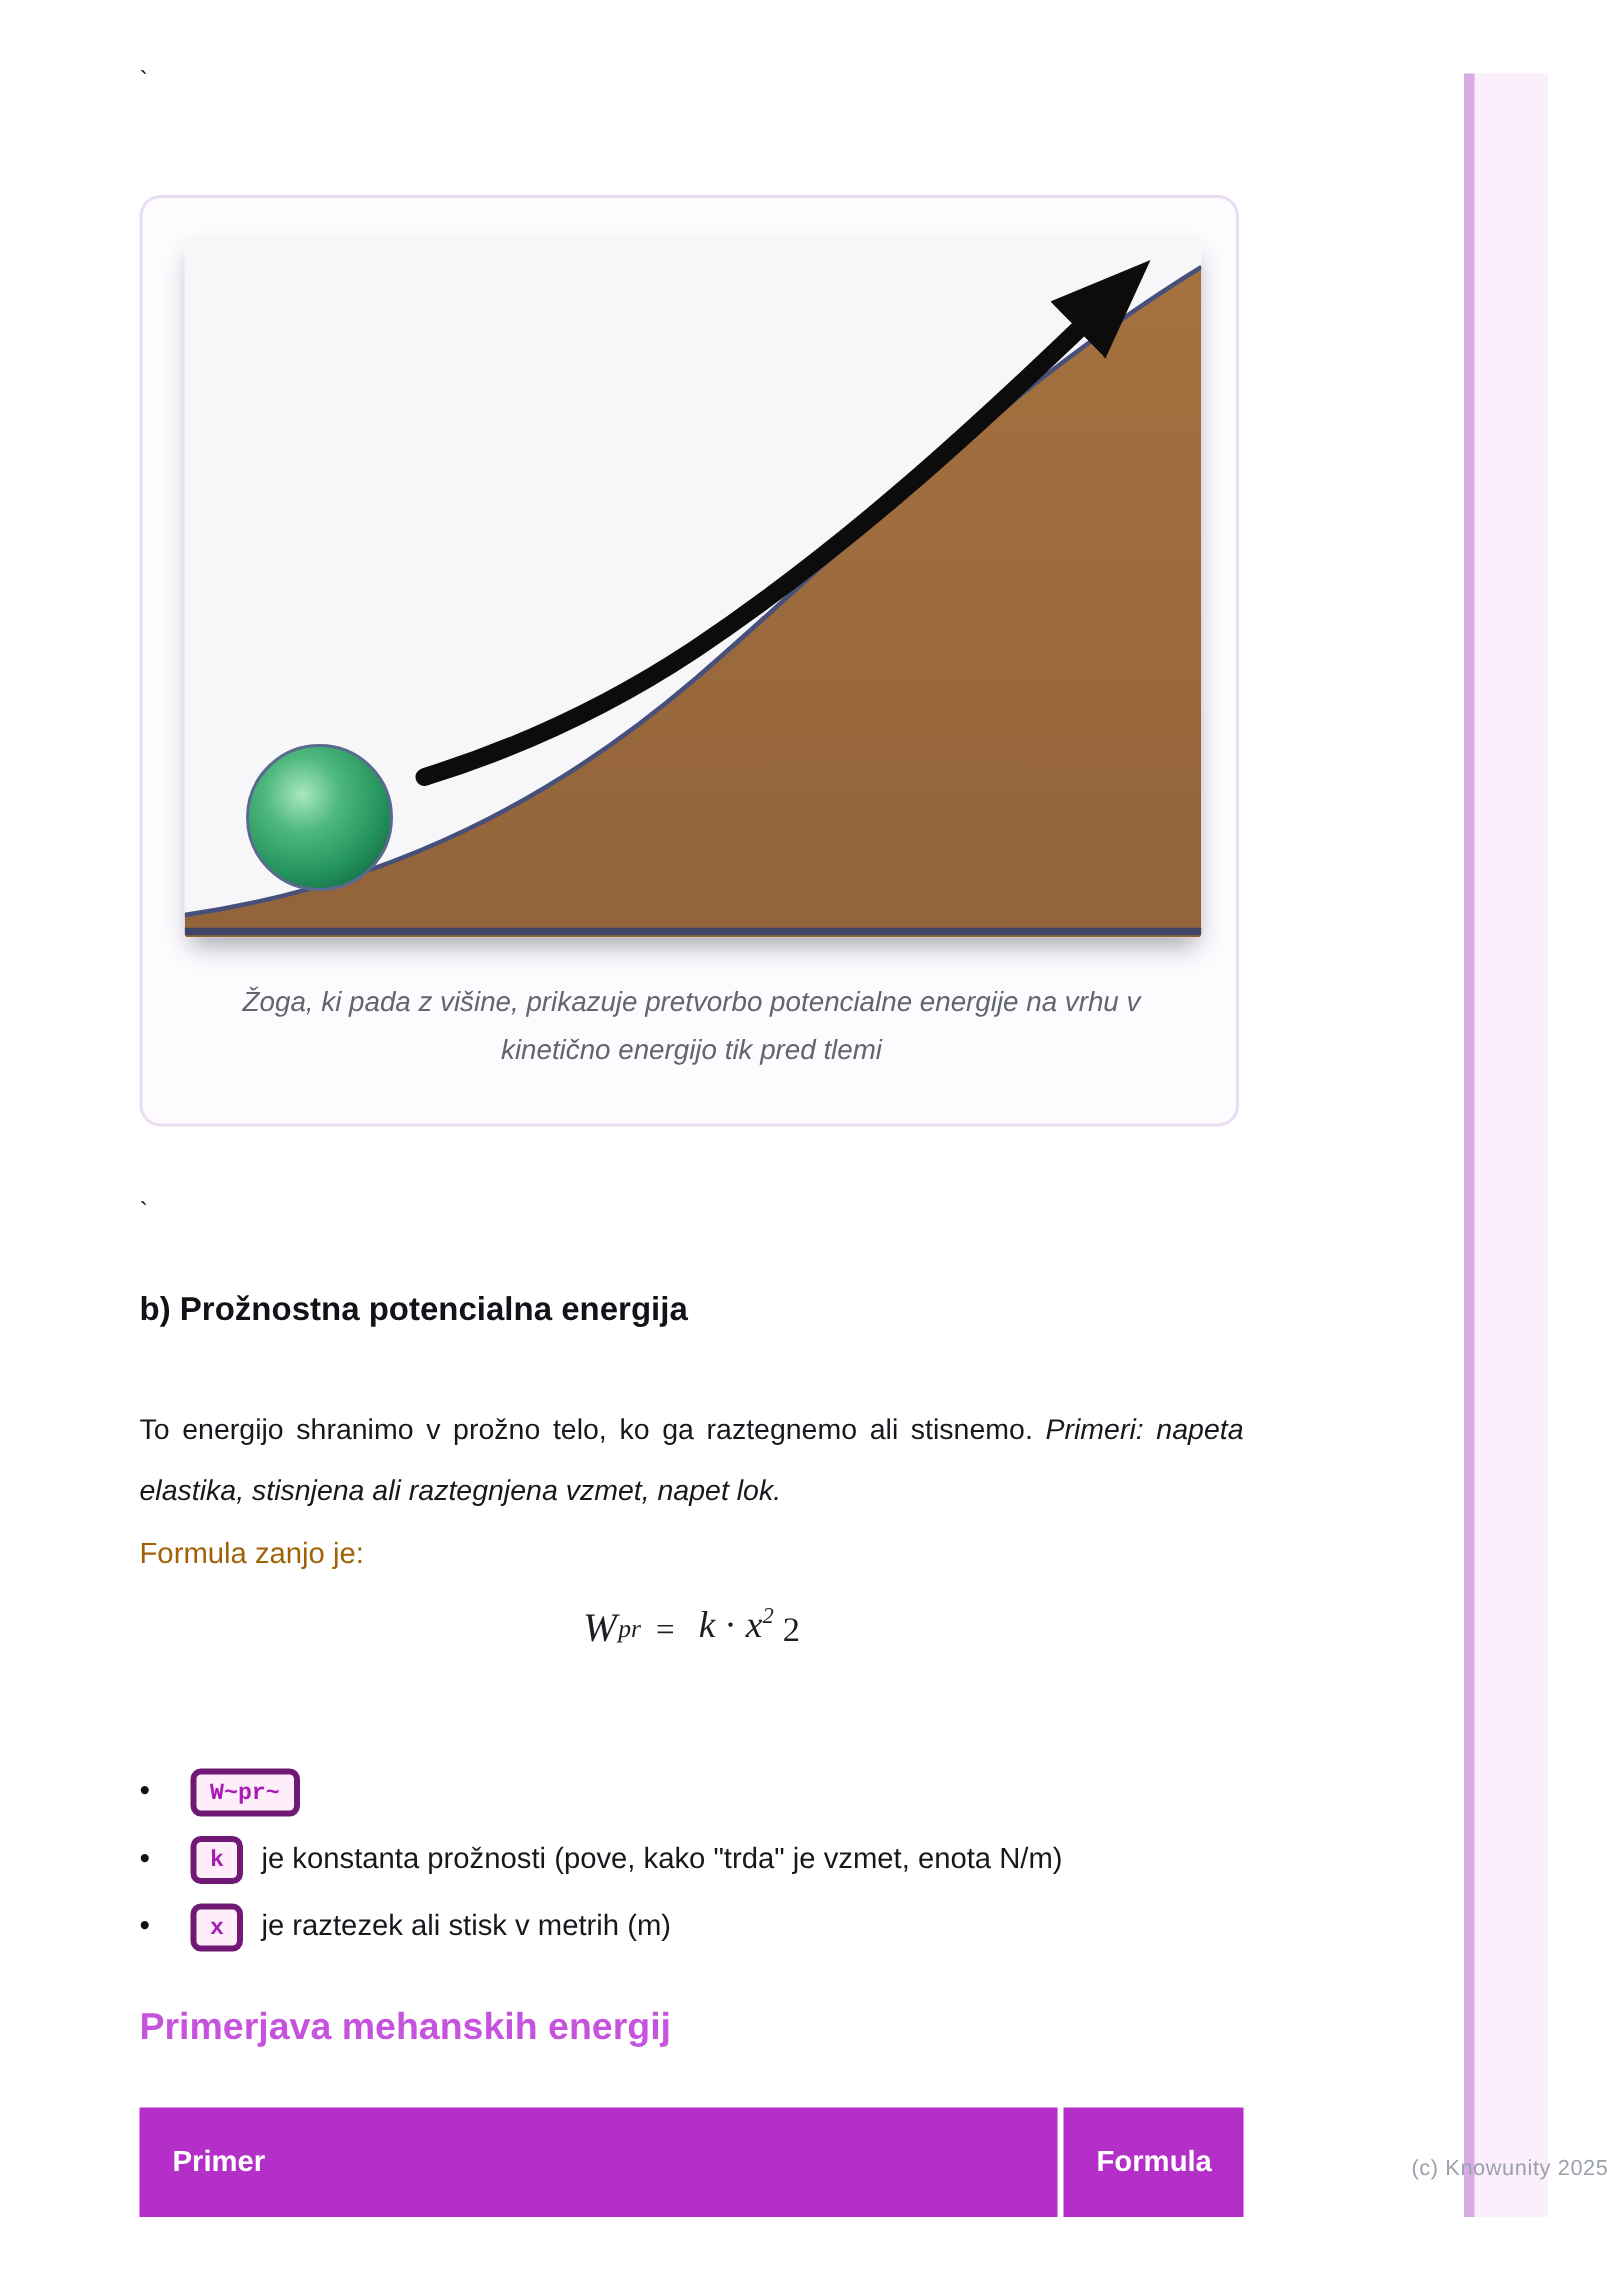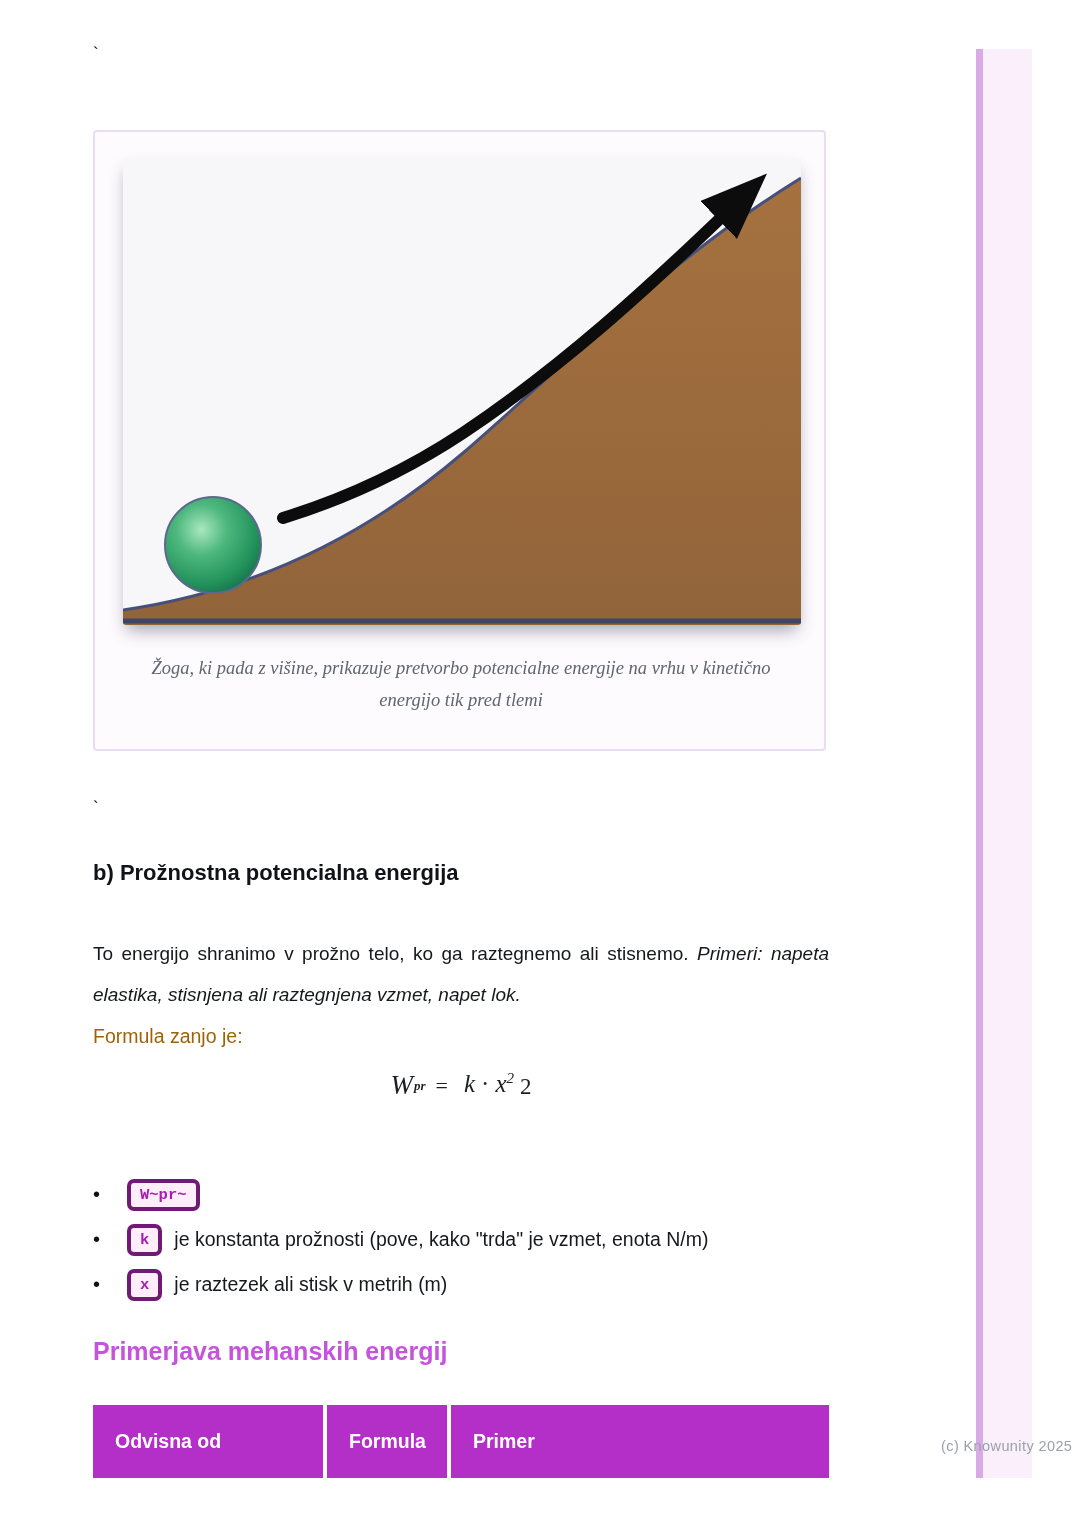--- a/index.html
+++ b/index.html
@@ -46,23 +46,22 @@
   .stray-mark.m1 { top: 44px; }
   .stray-mark.m2 { top: 798px; }
 
   
   .figure-card {
     position: absolute;
     left: 0; top: 130px;
     width: 733px; height: 621px;
     background: #fdfbfe;
     border: 2px solid #e9ddf3;
-    border-radius: 4px;
+    border-radius: 14px;
     box-sizing: border-box;
-    font-family: Liberation Serif, serif;
   }
   .figure-image {
     position: absolute;
     left: 28px; top: 26px;
     width: 678px; height: 467px;
     background: #f7f7f9;
     border-radius: 3px;
     box-shadow: 0 9px 16px -4px rgba(55,55,75,0.45);
     overflow: hidden;
   }
@@ -109,21 +108,21 @@
     position: absolute;
     left: 0; top: 1070px;
     width: 736px;
     display: flex;
     justify-content: center;
     align-items: center;
     font-family: "Liberation Serif", serif;
     color: #1c1e24;
   }
   .formula .lhs { font-style: italic; font-size: 27px; }
-  .formula .sub { font-style: italic; font-size: 13px; vertical-align: -7px; margin-left: 1px; font-weight: bold; }
+  .formula .sub { font-style: italic; font-size: 17px; vertical-align: -7px; margin-left: 1px; }
   .formula .eq { font-size: 22px; margin: 0 10px; }
   .frac { display: inline-flex; flex-direction: row; align-items: flex-start; }
   .frac .num { font-style: italic; font-size: 25px; padding: 0 6px 3px; }
   .frac .num .dot { font-style: normal; margin: 0 6px; }
   .frac .num sup { font-size: 15px; }
   .frac .bar { width: 100%; height: 2px; background: #1c1e24; }
   .frac .den { font-size: 23px; padding-top: 4px; }
 
   .bullet-list {
     position: absolute;
@@ -259,18 +258,17 @@
     <div class="bullet-item">
       <span class="bullet-dot">•</span>
       <span class="code-chip">x</span>
       <span>je raztezek ali stisk v metrih (m)</span>
     </div>
   </div>
 
   <div class="comparison-heading">Primerjava mehanskih energij</div>
 
   <div class="comparison-table">
-    <div class="th-cell th-odvisna">Odvisna od</div>
+    <div class="th-cell th-primer">Primer</div>
     <div class="th-cell th-formula">Formula</div>
-    <div class="th-cell th-primer">Primer</div>
   </div>
 
 </div>
 
 </body></html>

